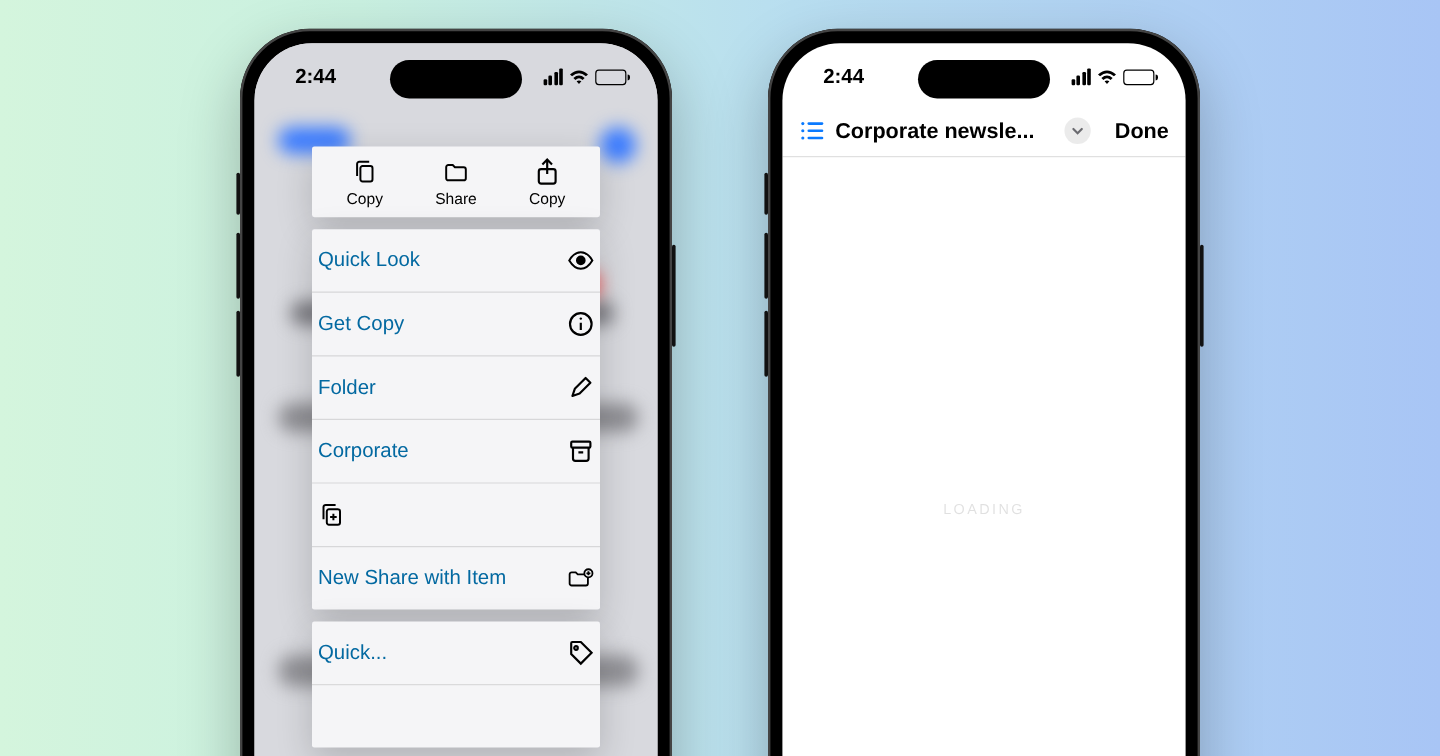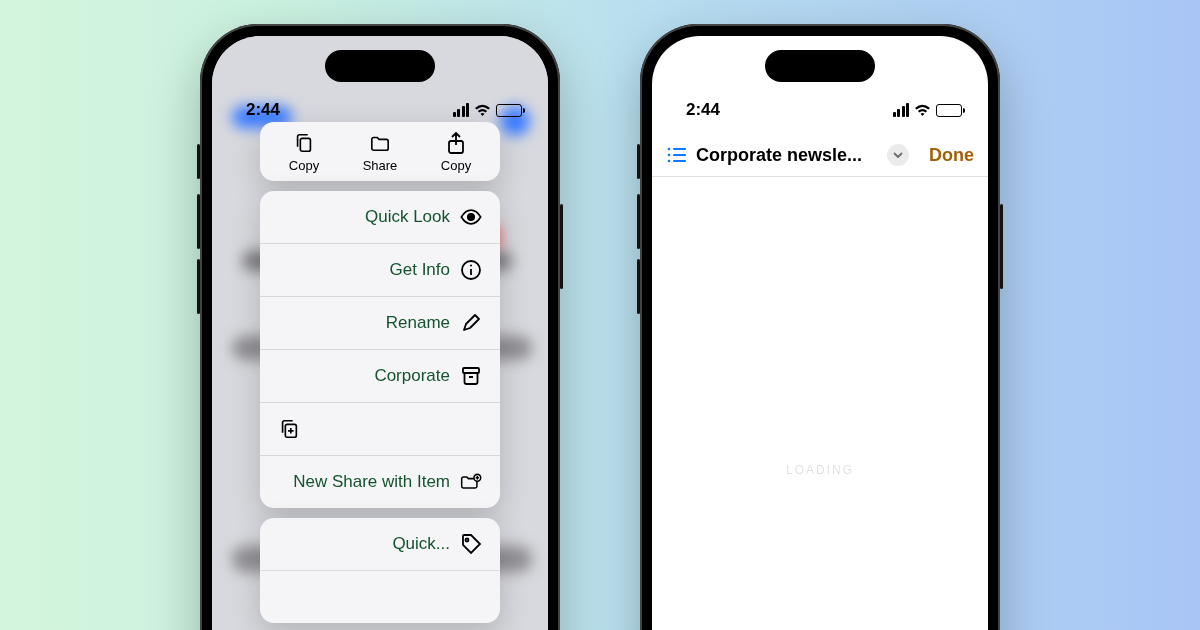--- a/index.html
+++ b/index.html
@@ -63,21 +63,20 @@
     position: relative;
     height: 54px;
     display: flex;
     align-items: center;
     justify-content: space-between;
     padding: 2px 26px 0 34px;
     font-weight: 600;
     font-size: 17px;
     color: #000;
     z-index: 40;
-    margin-top: 46px;
   }
   .status-icons {
     display: flex;
     align-items: center;
     gap: 5px;
   }
   .sig { display: flex; align-items: flex-end; gap: 1.5px; }
   .sig span { width: 3px; background: #000; border-radius: 1px; }
   .sig span:nth-child(1){height:5px} .sig span:nth-child(2){height:8px}
   .sig span:nth-child(3){height:11px} .sig span:nth-child(4){height:14px}
@@ -103,45 +102,44 @@
   .context-menu {
     position: absolute;
     top: 86px;
     left: 50%;
     transform: translateX(-50%);
     width: 240px;
     z-index: 30;
   }
   .menu-card {
     background: #f5f5f7;
-    border-radius: 14px;
+    border-radius: 2px;
     box-shadow: 0 10px 30px rgba(0,0,0,0.18);
     overflow: hidden;
   }
   .menu-card + .menu-card { margin-top: 10px; }
   .top-actions {
     display: flex;
     justify-content: space-around;
     padding: 10px 6px 8px;
   }
   .top-action {
     display: flex; flex-direction: column; align-items: center; gap: 4px;
     font-size: 13px; font-weight: 500; color: #000;
     width: 70px;
   }
   .top-action .ico { width: 22px; height: 22px; display:flex; align-items:center; justify-content:center; }
   .menu-item {
     display: flex;
     align-items: center;
     justify-content: space-between;
-    padding: 15px 18px;
+    padding: 15px 5px;
     font-size: 17px;
-    color: #14532d;
+    color: #0369a1;
     border-top: 0.5px solid rgba(0,0,0,0.12);
-    text-align: right;
   }
   .menu-item:first-child { border-top: none; }
   .menu-item .ico { width: 22px; height: 22px; display:flex; align-items:center; justify-content:center; flex-shrink:0; }
   .menu-item .txt { flex: 1; padding-right: 10px; line-height: 1.2; }
 
   
   .nav-bar {
     display: flex;
     align-items: center;
     gap: 8px;
@@ -151,21 +149,21 @@
   }
   .nav-title {
     flex: 1;
     font-weight: 700;
     font-size: 18px;
     color: #000;
     white-space: nowrap;
     overflow: hidden;
   }
   .nav-done {
-    color: #a16207;
+    color: #000000;
     font-weight: 600;
     font-size: 18px;
     margin-left: 12px;
   }
   .chev-circle {
     width: 22px; height: 22px; border-radius: 50%;
     background: rgba(0,0,0,0.08);
     display:flex; align-items:center; justify-content:center;
     flex-shrink: 0;
   }
@@ -252,31 +250,31 @@
           <div class="menu-item">
             <span class="txt">Quick Look</span>
             <span class="ico">
               <svg width="24" height="18" viewBox="0 0 24 18" fill="none" stroke="#000" stroke-width="1.8">
                   <path d="M1.5 9 Q6 1.5 12 1.5 Q18 1.5 22.5 9 Q18 16.5 12 16.5 Q6 16.5 1.5 9 Z"></path>
                   <circle cx="12" cy="9" r="3.5" fill="#000"></circle>
                 </svg>
             </span>
           </div>
           <div class="menu-item">
-            <span class="txt">Get Info</span>
+            <span class="txt">Get Copy</span>
             <span class="ico">
               <svg width="22" height="22" viewBox="0 0 22 22" fill="none" stroke="#000" stroke-width="1.8">
                   <circle cx="11" cy="11" r="9"></circle>
                   <circle cx="11" cy="6.5" r="1" fill="#000" stroke="none"></circle>
                   <path d="M11 10 v6"></path>
                 </svg>
             </span>
           </div>
           <div class="menu-item">
-            <span class="txt">Rename</span>
+            <span class="txt">Folder</span>
             <span class="ico">
               <svg width="20" height="20" viewBox="0 0 20 20" fill="none" stroke="#000" stroke-width="1.8">
                   <path d="M3 17 l2-6 9-9 4 4-9 9-6 2 Z" stroke-linejoin="round"></path>
                 </svg>
             </span>
           </div>
           <div class="menu-item">
             <span class="txt">Corporate</span>
             <span class="ico">
               <svg width="22" height="22" viewBox="0 0 22 22" fill="none" stroke="#000" stroke-width="1.8">

